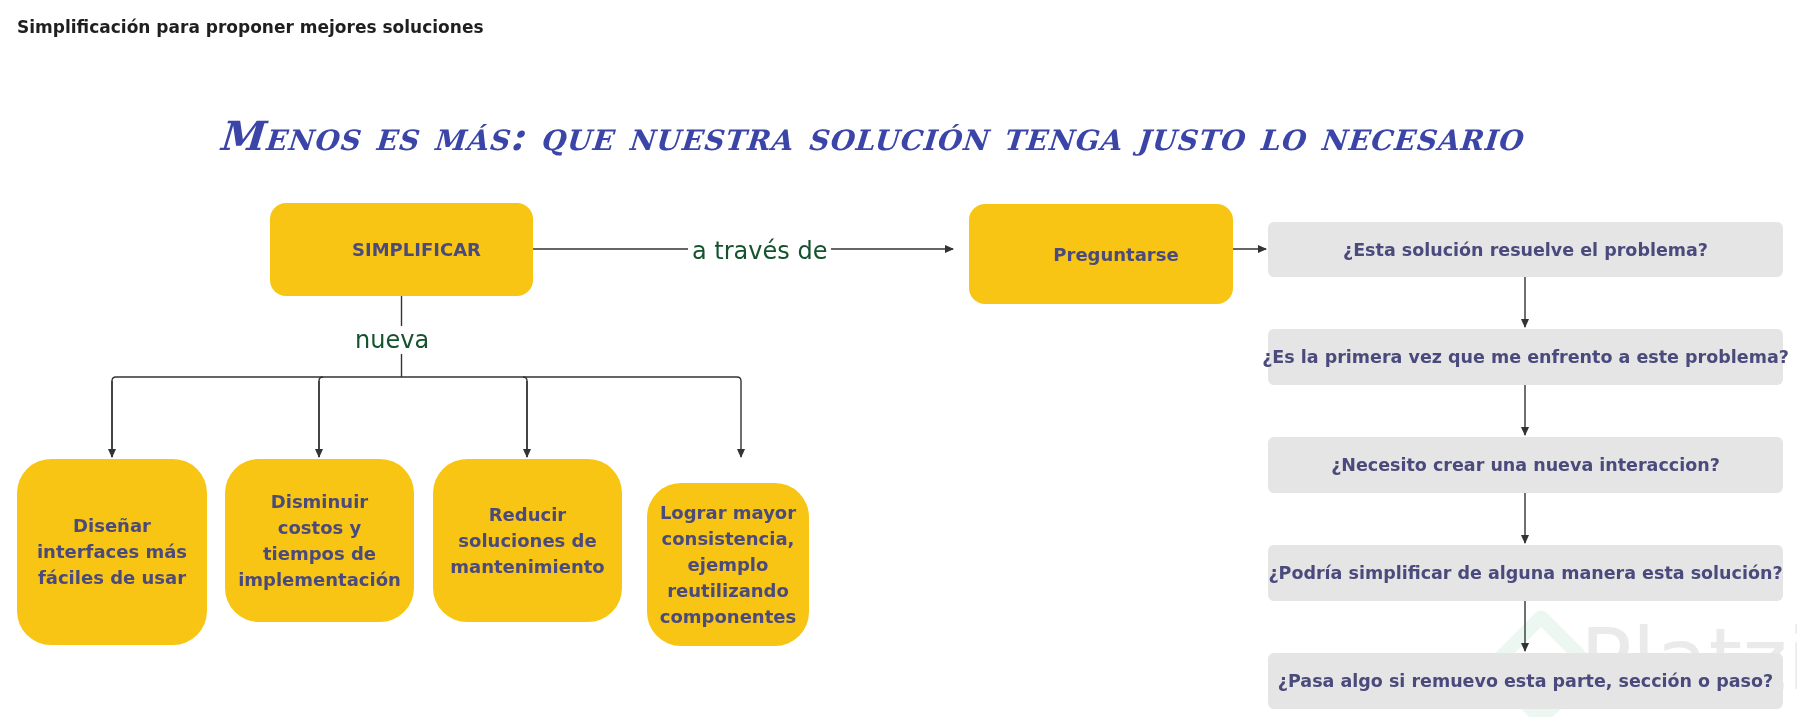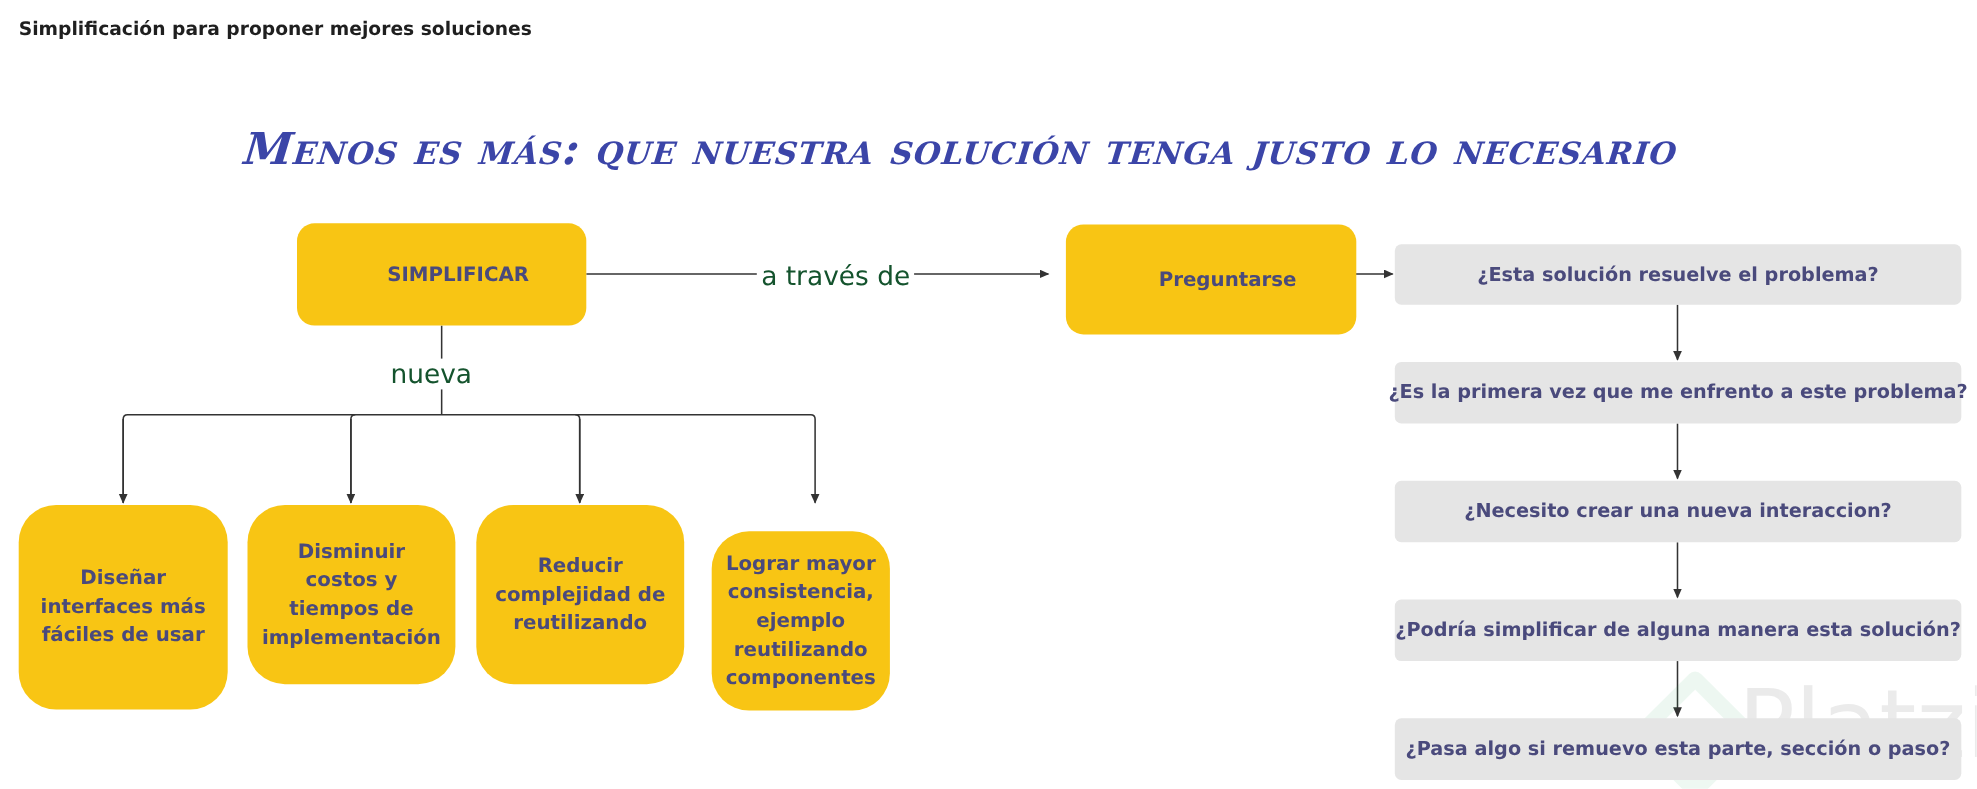--- a/index.html
+++ b/index.html
@@ -99,21 +99,21 @@
   <span>Preguntarse</span>
 </div>
 
 <div class="node goal" style="left:17px; top:459px; width:190px; height:186px;">
   <span>Diseñar interfaces más fáciles de usar</span>
 </div>
 <div class="node goal" style="left:225px; top:459px; width:189px; height:163px;">
   <span>Disminuir costos y tiempos de implementación</span>
 </div>
 <div class="node goal" style="left:433px; top:459px; width:189px; height:163px;">
-  <span>Reducir complejidad de reutilizando</span>
+  <span>Reducir soluciones de mantenimiento</span>
 </div>
 <div class="node goal" style="left:647px; top:459px; width:162px; height:163px;margin-top:24px;">
   <span>Lograr mayor consistencia, ejemplo reutilizando componentes</span>
 </div>
 
 <div class="node q" style="left:1268px; top:222px; width:515px; height:55px;">
   <span>¿Esta solución resuelve el problema?</span>
 </div>
 <div class="node q" style="left:1268px; top:329px; width:515px; height:56px;text-align:right;">
   <span>¿Es la primera vez que me enfrento a este problema?</span>

